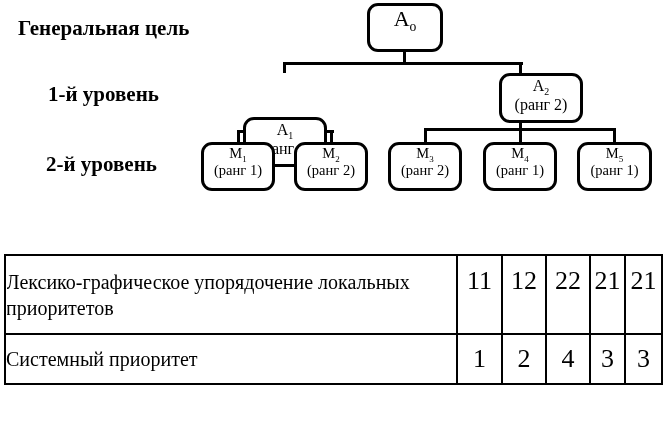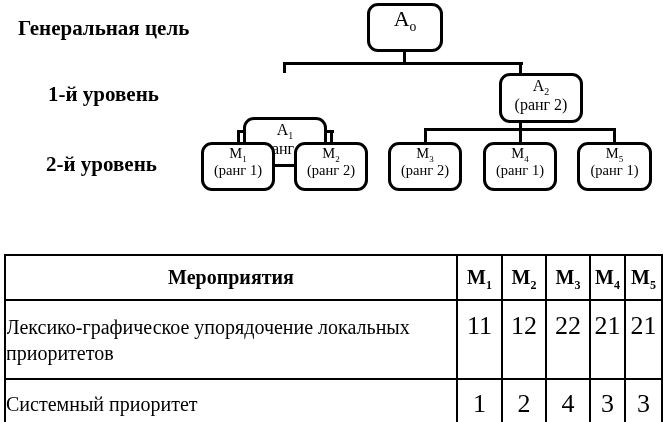--- a/index.html
+++ b/index.html
@@ -116,28 +116,20 @@
   <table class="ptable">
     <colgroup>
       <col style="width:452px;">
         <col style="width:45px;">
         <col style="width:44px;">
       <col style="width:44px;">
         <col style="width:35px;">
         <col style="width:37px;">
     </colgroup>
     <tbody>
-        <tr>
-      <th class="thlabel">Мероприятия</th>
-      <th><span>М</span><sub>1</sub></th>
-      <th><span>М</span><sub>2</sub></th>
-      <th><span>М</span><sub>3</sub></th>
-      <th><span>М</span><sub>4</sub></th>
-      <th><span>М</span><sub>5</sub></th>
-    </tr>
     <tr class="row-lex">
       <td class="tdlabel">Лексико-графическое упорядочение локальных приоритетов</td>
       <td class="num">11</td>
       <td class="num">12</td>
       <td class="num">22</td>
       <td class="num">21</td>
       <td class="num">21</td>
     </tr>
     <tr class="row-sys">
       <td class="tdlabel">Системный приоритет</td>

